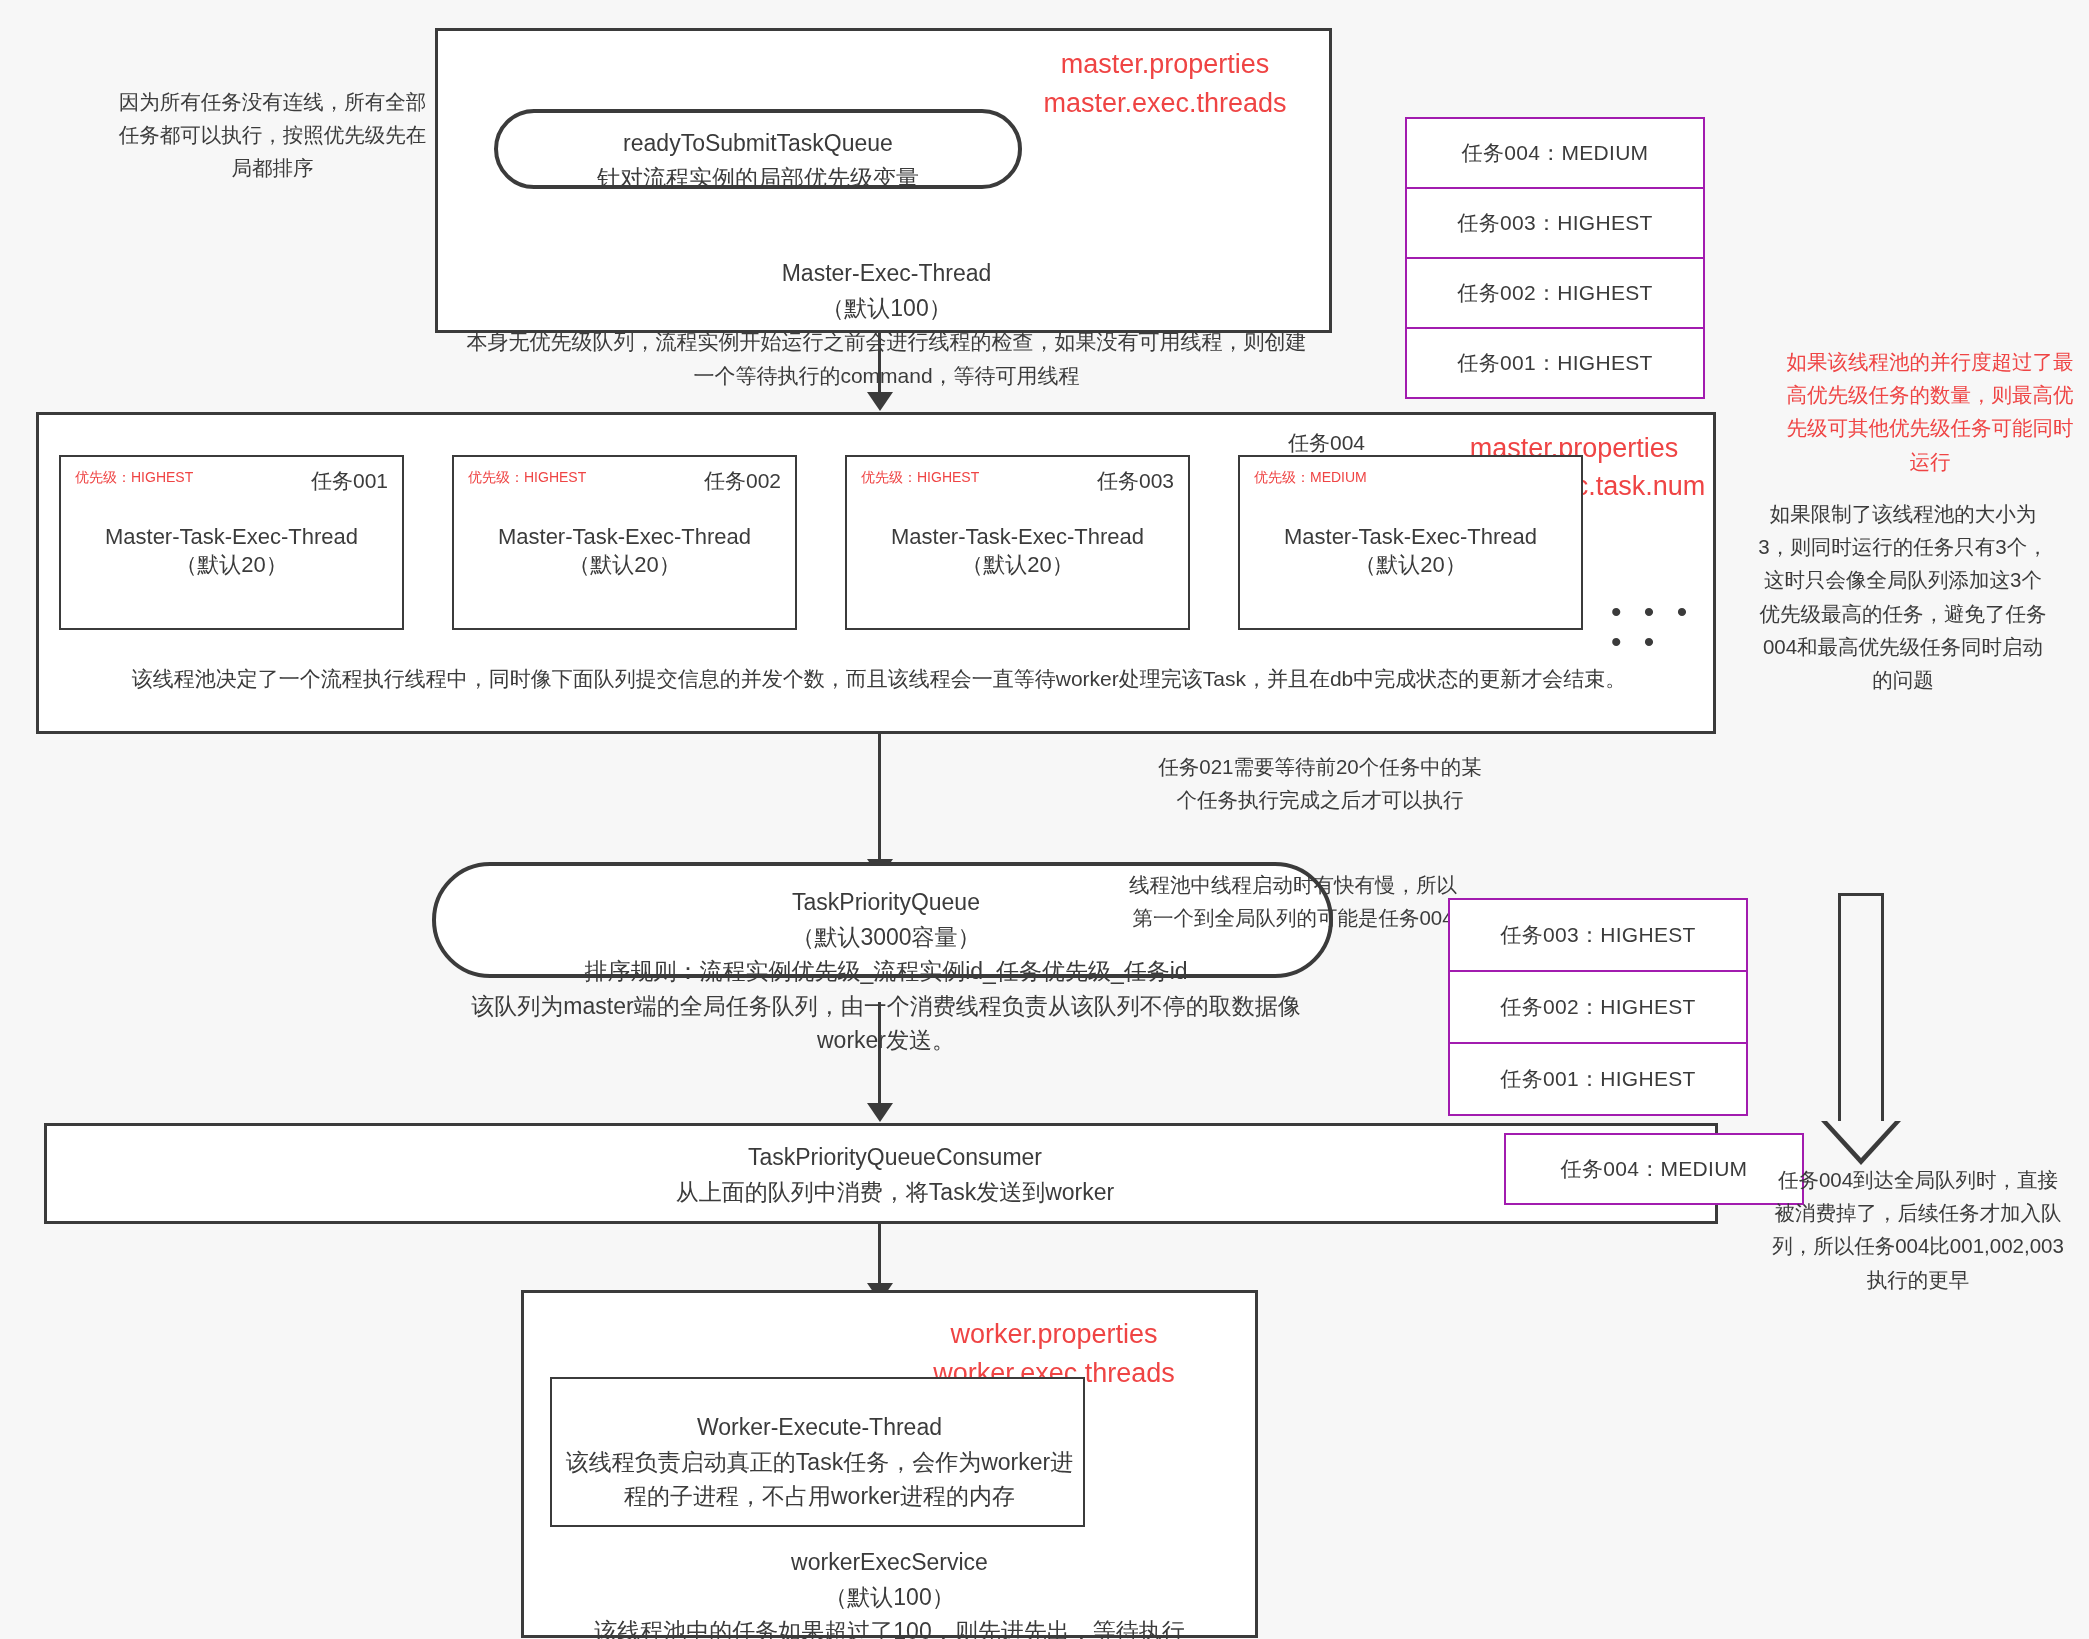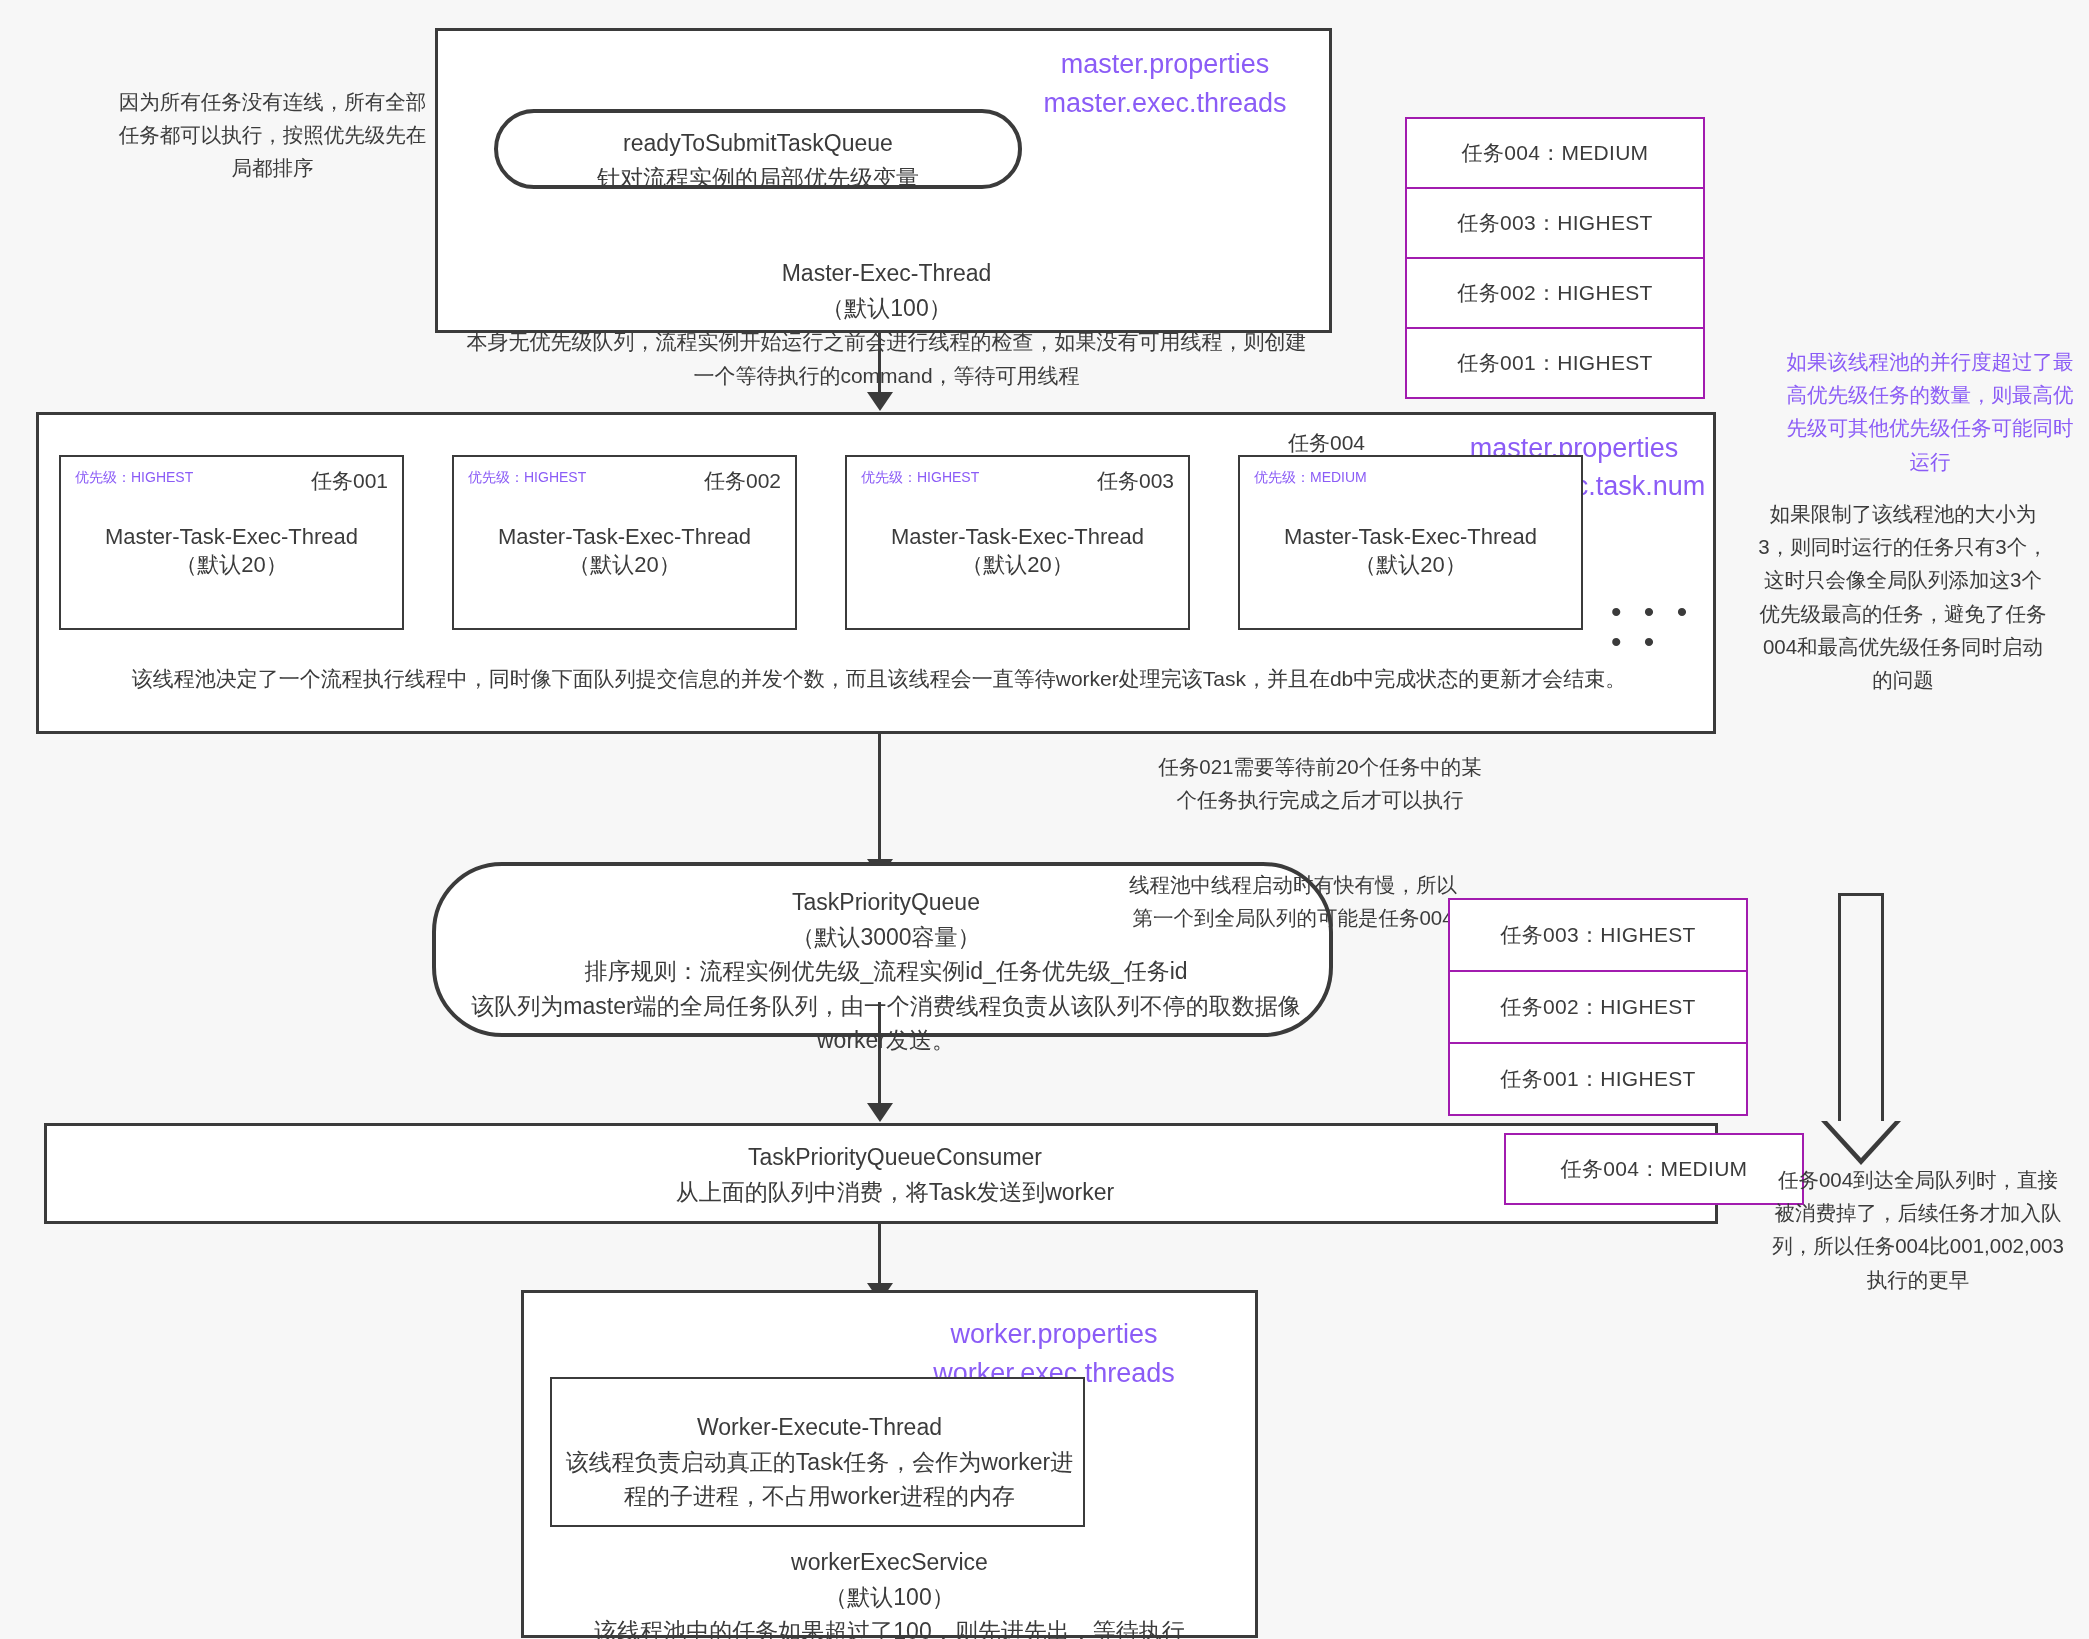--- a/index.html
+++ b/index.html
@@ -34,21 +34,21 @@
     border-radius: 90px;
   }
   .note {
     color: #3b3b3b;
     text-align: center;
     line-height: 1.62;
     font-size: 20.5px;
     background: transparent;
   }
   .red {
-    color: #8b5cf6;
+    color: #ef4444;
   }
   .ctr { text-align: center; }
   .lbl { font-size: 21px; line-height: 1.55; }
   .title-l { font-size: 23px; line-height: 1.5; }
 
   
   .vline {
     background: #3b3b3b;
     width: 3px;
   }
@@ -187,21 +187,21 @@
     <div class="abs dots" style="left:1572px; top:182px;">• • • • •</div>
 
     <div class="abs ctr lbl" style="left:20px; top:248px; width:1640px;">该线程池决定了一个流程执行线程中，同时像下面队列提交信息的并发个数，而且该线程会一直等待worker处理完该Task，并且在db中完成状态的更新才会结束。</div>
   </div>
 
   <div class="abs vline" style="left:878px; top:734px; height:128px;"></div>
   <div class="abs arrowhead" style="left:867px; top:859px;"></div>
 
   <div class="abs note" style="left:1155px; top:750px; width:330px;">任务021需要等待前20个任务中的某个任务执行完成之后才可以执行</div>
 
-  <div class="abs rounded" style="left:432px; top:862px; width:901px; height:175px; border-radius:70px;">
+  <div class="abs rounded" style="left:432px; top:862px; width:901px; height:116px; border-radius:70px;">
     <div class="abs ctr" style="left:30px; top:19px; width:840px;">
       <div class="title-l">TaskPriorityQueue</div>
       <div class="title-l">（默认3000容量）</div>
       <div class="title-l">排序规则：流程实例优先级_流程实例id_任务优先级_任务id</div>
       <div class="title-l">该队列为master端的全局任务队列，由一个消费线程负责从该队列不停的取数据像worker发送。</div>
     </div>
   </div>
 
   <div class="abs note" style="left:1128px; top:868px; width:330px;">线程池中线程启动时有快有慢，所以第一个到全局队列的可能是任务004</div>
 

